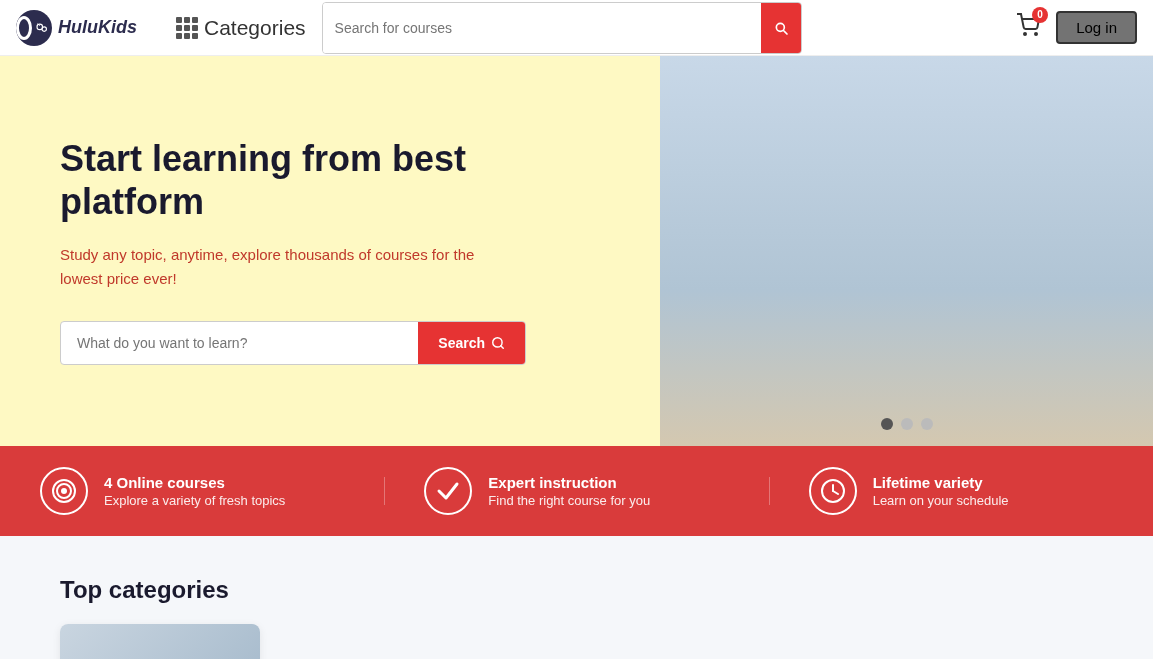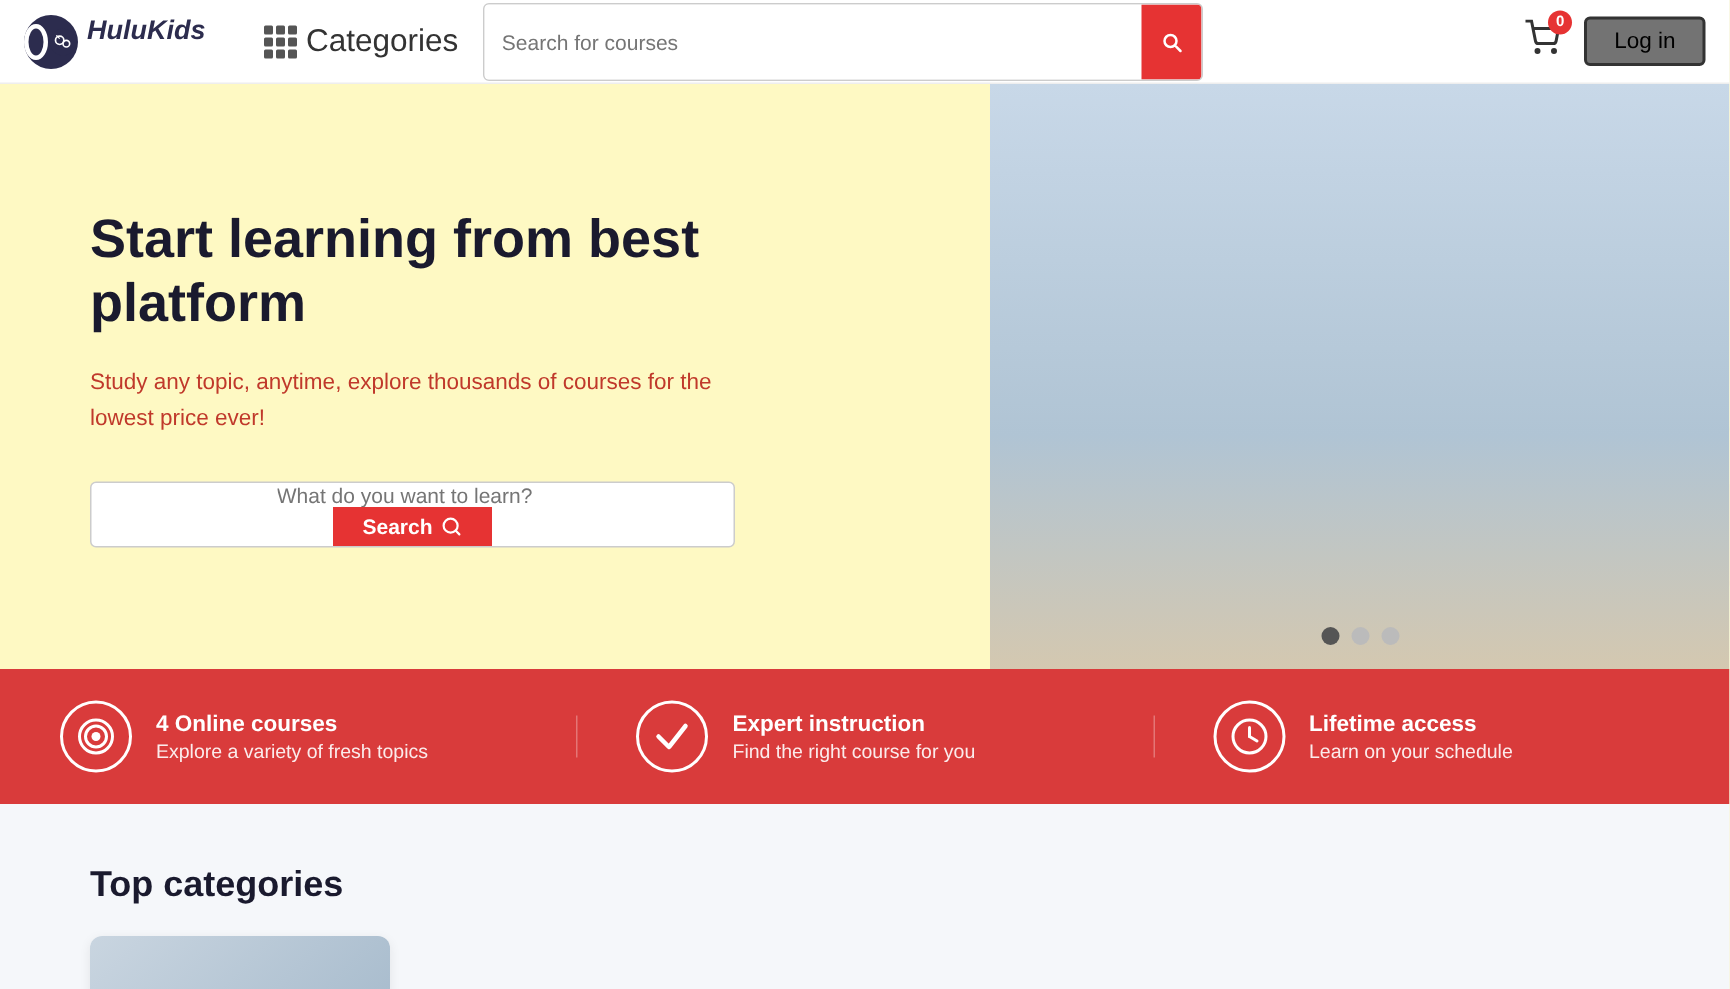--- a/index.html
+++ b/index.html
@@ -11,20 +11,21 @@
       align-items: center;
       background: #fff;
       height: 56px;
       padding: 0 16px;
       border-bottom: 1px solid #eee;
       position: relative;
       z-index: 10;
     }
     .logo-area {
       display: flex;
+      align-items: center;
       min-width: 160px;
     }
     .logo-icon {
       width: 36px;
       height: 36px;
       background: #2c2c4e;
       border-radius: 50%;
       display: inline-flex;
       align-items: center;
       justify-content: center;
@@ -155,27 +156,26 @@
     .hero-subtitle {
       font-size: 15px;
       color: #c0392b;
       margin-bottom: 30px;
       line-height: 1.6;
       max-width: 420px;
     }
     .hero-search {
       display: flex;
       align-items: center;
-      width: 430px;
+      width: 466px;
       border: 1px solid #ccc;
       border-radius: 4px;
       overflow: hidden;
       background: #fff;
       height: 44px;
-      flex-direction: column;
     }
     .hero-search input {
       flex: 1;
       border: none;
       outline: none;
       padding: 0 16px;
       font-size: 14px;
       color: #888;
     }
     .hero-search button {
@@ -471,21 +471,21 @@
 
   <div class="feature-item">
     <div class="feature-icon">
       <svg width="26" height="26" viewBox="0 0 26 26" fill="none">
         <circle cx="13" cy="13" r="11" stroke="white" stroke-width="2"></circle>
         <line x1="13" y1="7" x2="13" y2="13" stroke="white" stroke-width="2" stroke-linecap="round"></line>
         <line x1="13" y1="13" x2="18" y2="16" stroke="white" stroke-width="2" stroke-linecap="round"></line>
       </svg>
     </div>
     <div class="feature-text-block">
-      <div class="feature-title">Lifetime access</div>
+      <div class="feature-title">Lifetime variety</div>
       <div class="feature-subtitle">Learn on your schedule</div>
     </div>
   </div>
 
 </section>
 
 <section class="bottom-section">
   <h2 class="section-title">Top categories</h2>
   <div class="categories-preview">
     <div class="category-card">

